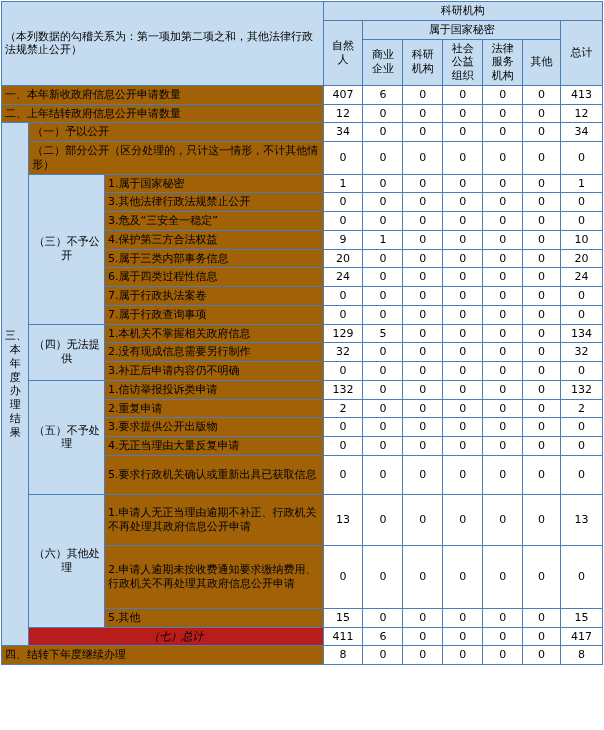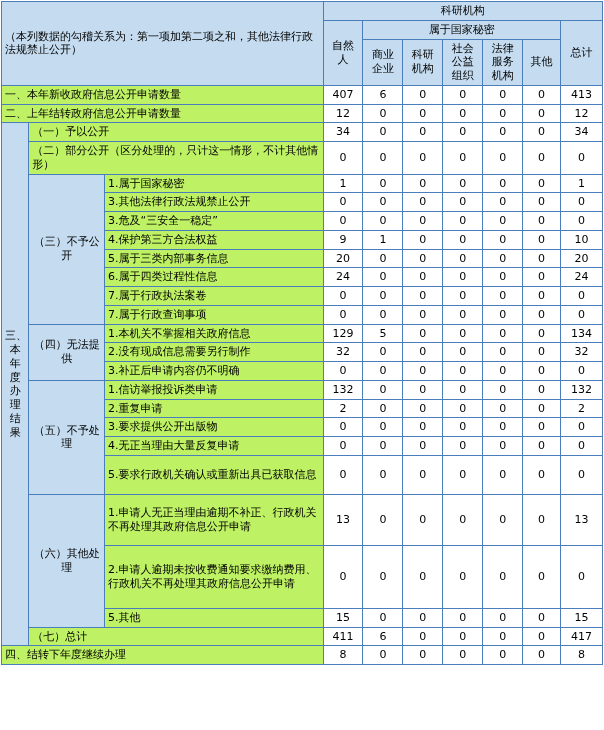--- a/index.html
+++ b/index.html
@@ -38,25 +38,26 @@
     text-align: center;
   }
   .hdr-note {
     background: #c5dcf0;
     text-align: left;
     font-size: 11px;
     padding: 4px 6px;
     line-height: 1.55;
   }
   .lbl {
-    background: #bef264;
-    text-align: left;
+    background: #b91c1c;
+    text-align: center;
+    font-style: italic;
   }
   .lbl-left {
-    background: #bef264;
+    background: #a16207;
     text-align: left;
     padding-left: 5px;
   }
   .num {
     background: #ffffff;
     text-align: center;
     font-family: "DejaVu Sans", "Liberation Sans", sans-serif;
     font-size: 11px;
   }
   .vert-label {

